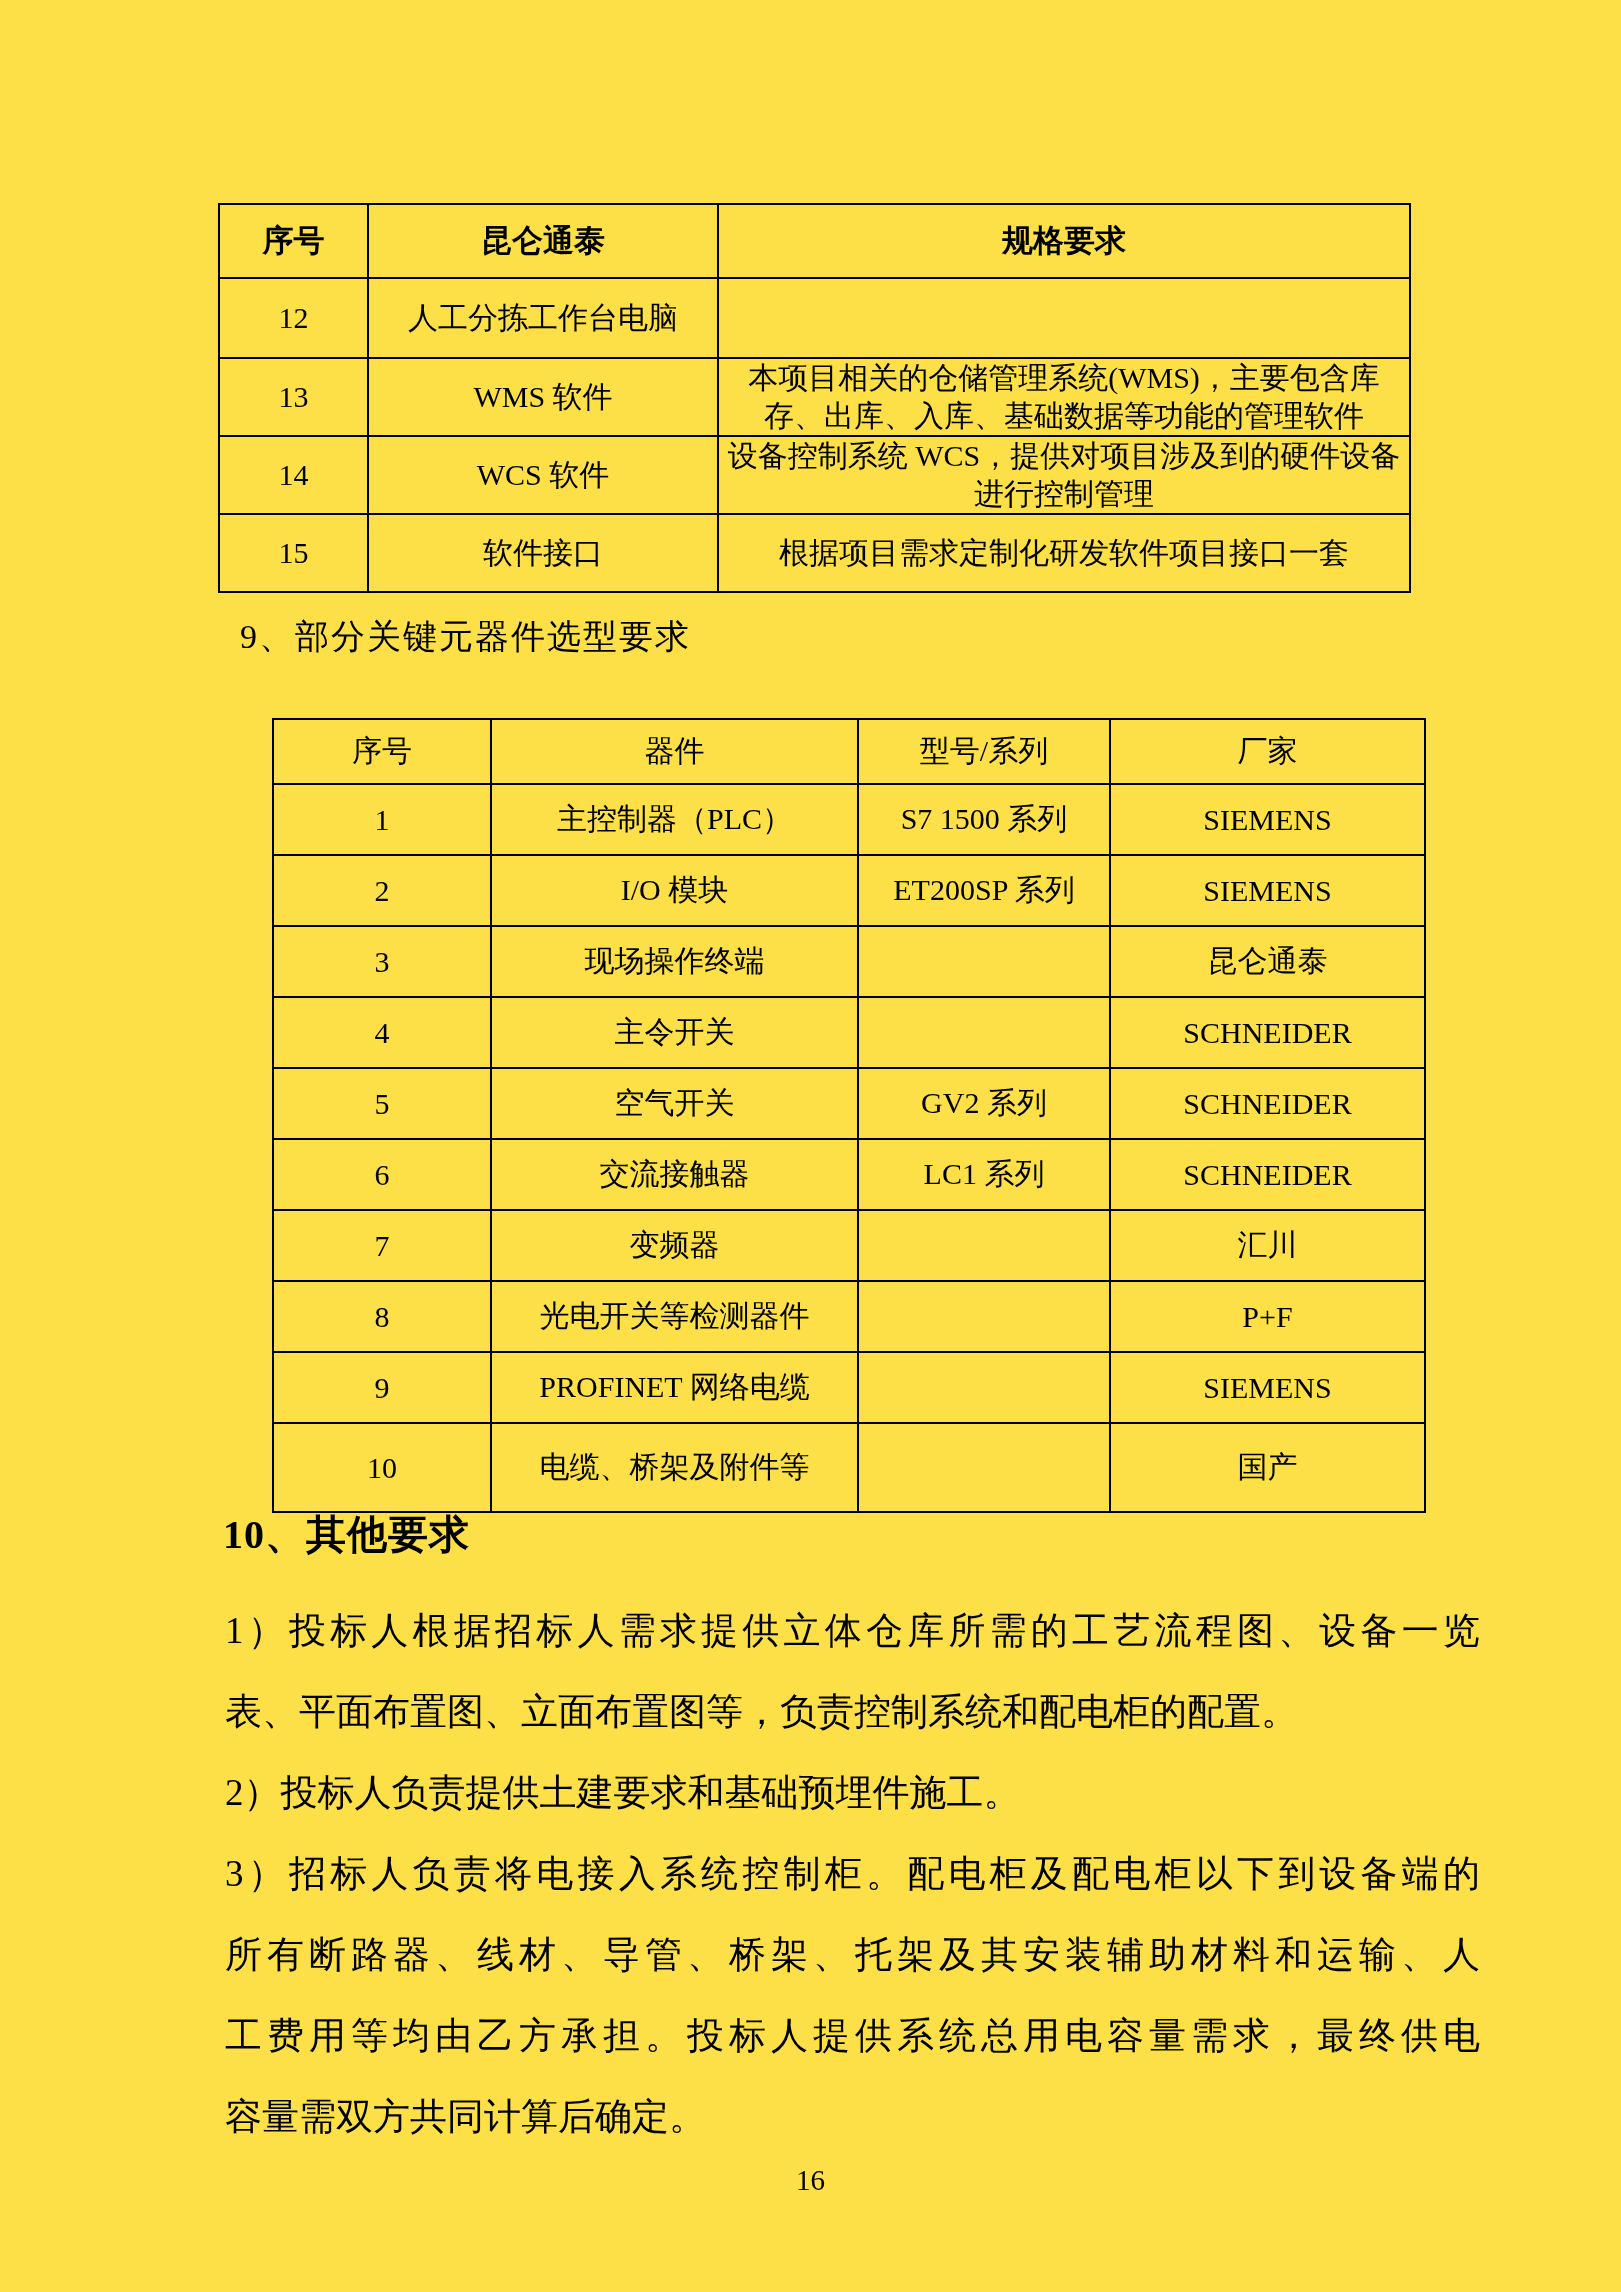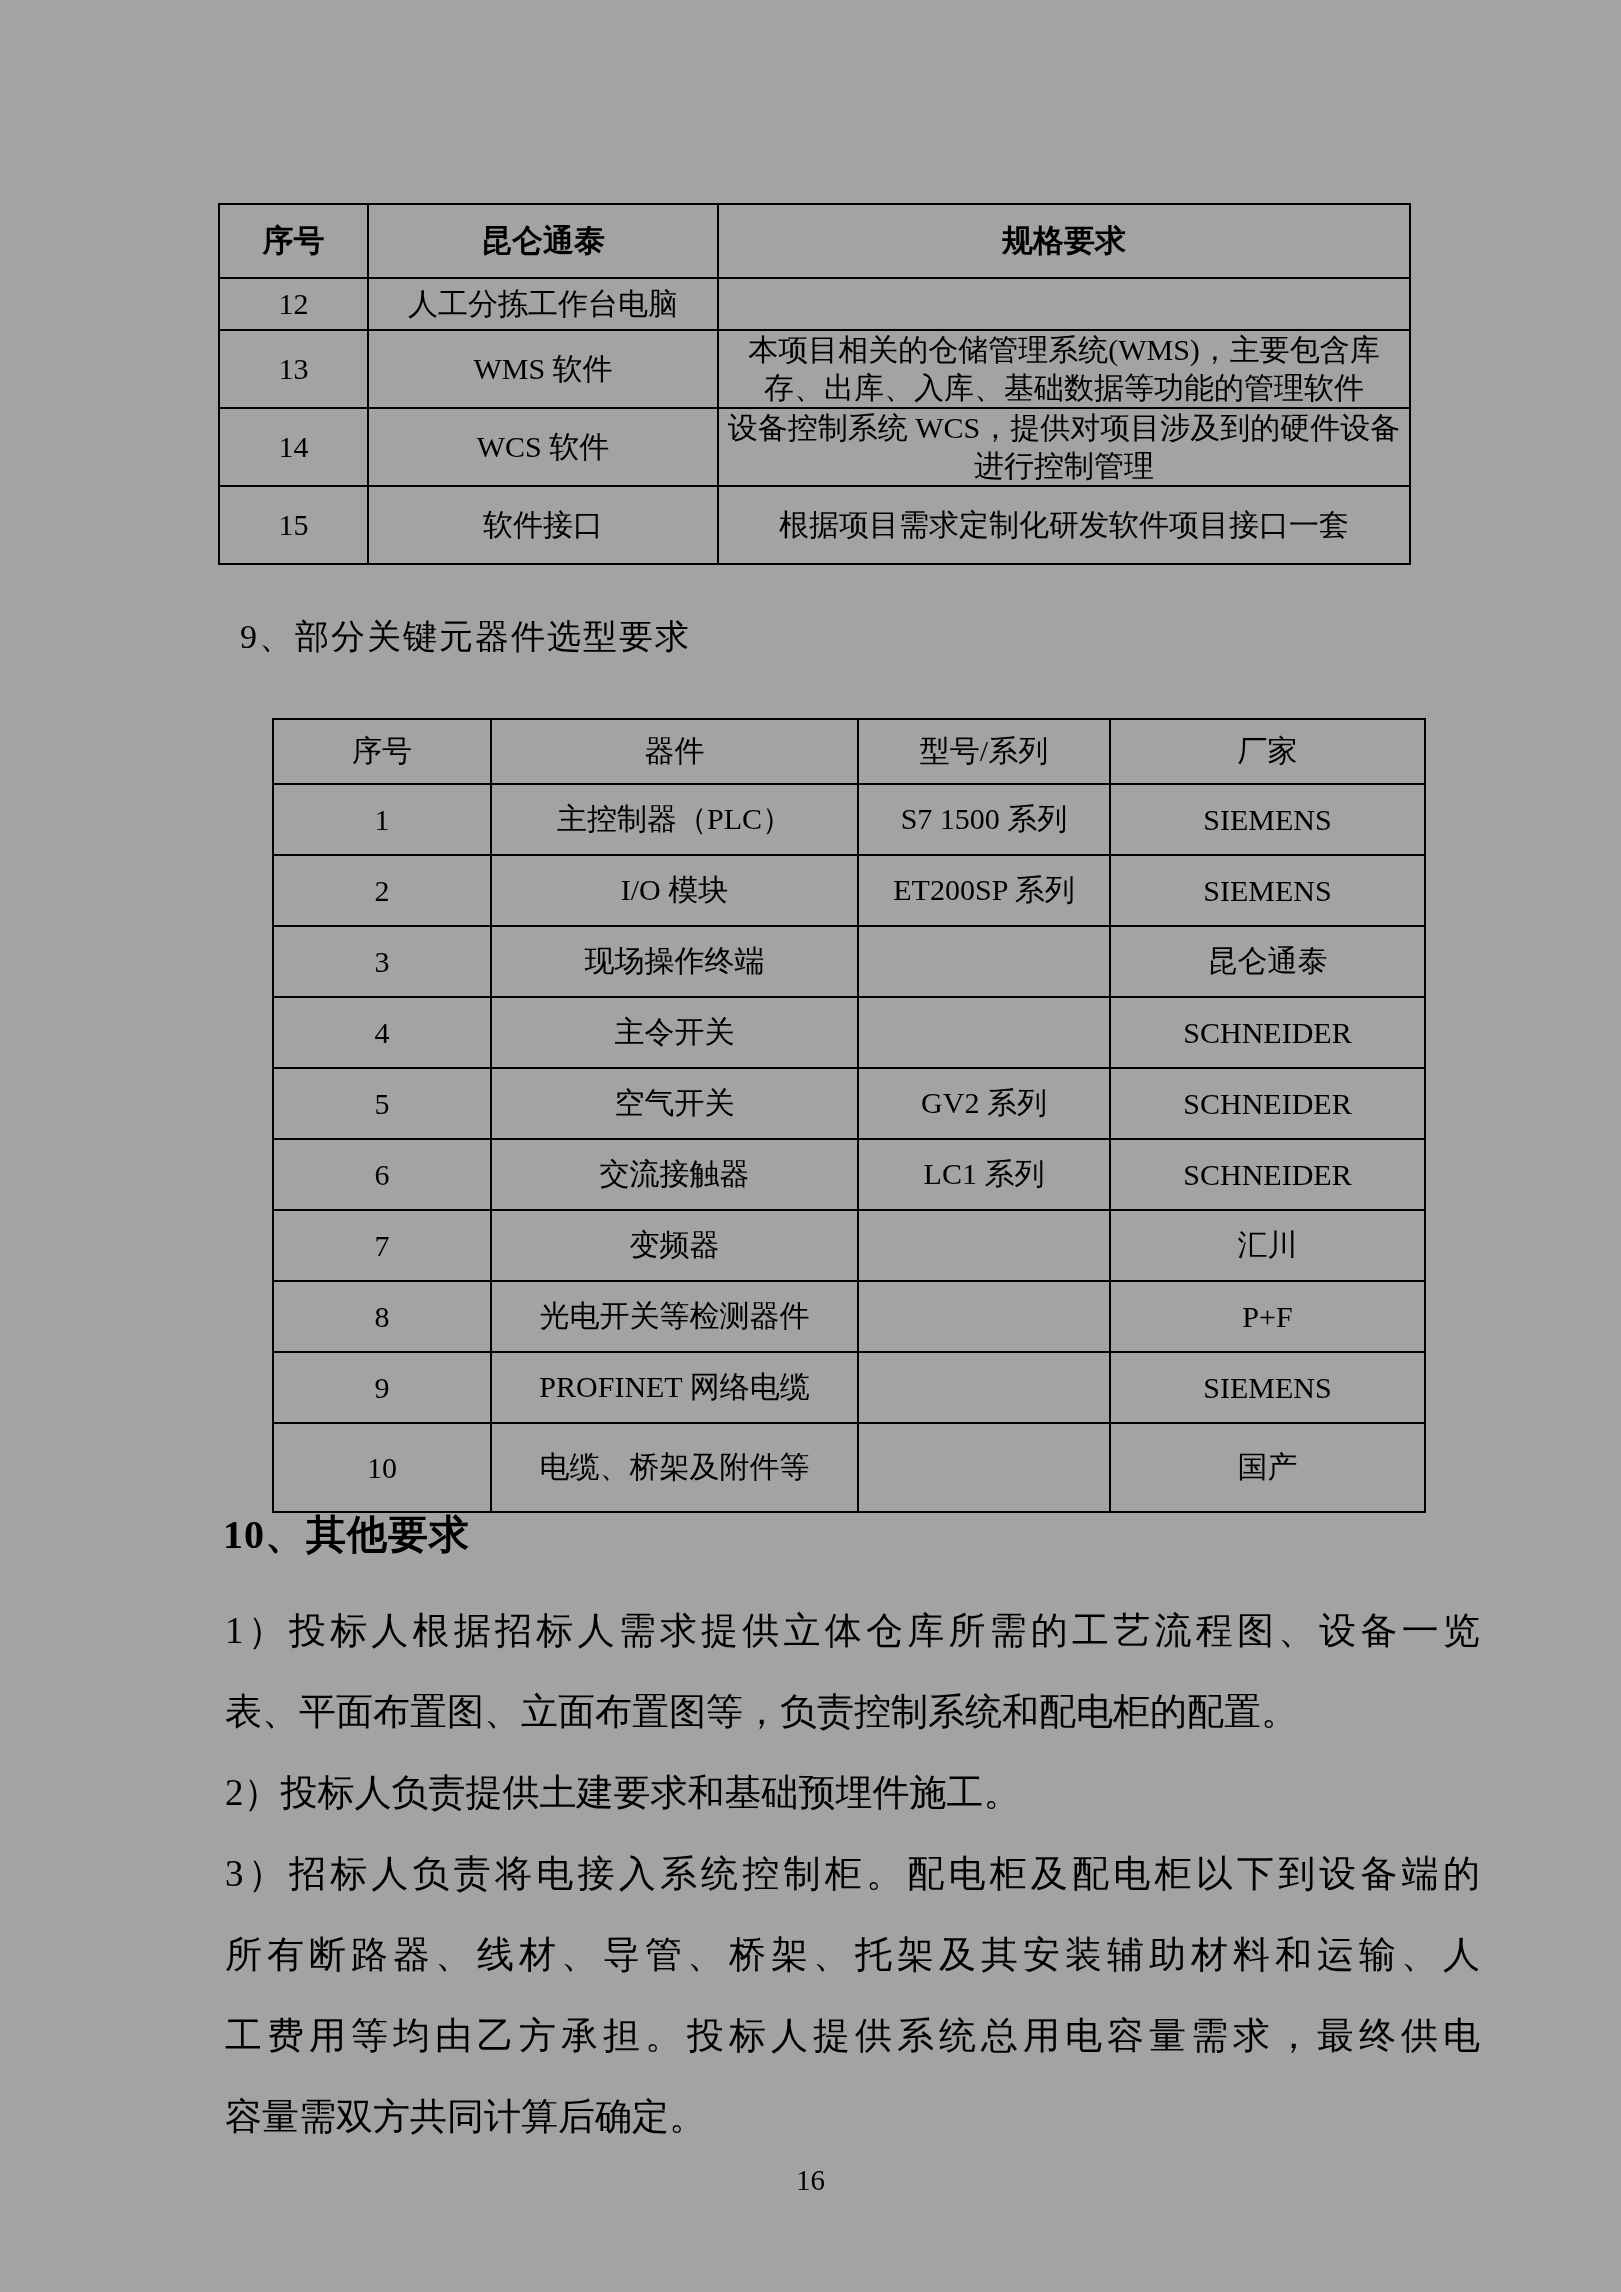--- a/index.html
+++ b/index.html
@@ -1,19 +1,19 @@
 <!DOCTYPE html>
 <html><head>
 <meta charset="utf-8">
 <style>
   html,body { margin:0; padding:0; background:#888; }
   .page {
     position:relative;
     width:1621px; height:2293px;
-    background:#a3a3a3;
+    background:#fde047;
     color:#000;
     font-family:"Liberation Serif","DejaVu Serif",serif;
     margin:0 auto;
     overflow:hidden;
   }
   table { border-collapse:collapse; table-layout:fixed; }
   td,th {
     border:2px solid #000;
     text-align:center;
     vertical-align:middle;
@@ -80,21 +80,21 @@
         <col style="width:149px">
         <col style="width:350px">
         <col style="width:692px">
       </colgroup>
     <tbody>
         <tr style="height:74px">
       <th>序号</th>
       <th>昆仑通泰</th>
       <th>规格要求</th>
     </tr>
-    <tr style="height:52px">
+    <tr style="height:80px">
       <td>12</td>
       <td>人工分拣工作台电脑</td>
       <td></td>
     </tr>
     <tr style="height:76px">
       <td>13</td>
       <td>WMS 软件</td>
       <td>本项目相关的仓储管理系统(WMS)，主要包含库存、出库、入库、基础数据等功能的管理软件</td>
     </tr>
     <tr style="height:76px">

